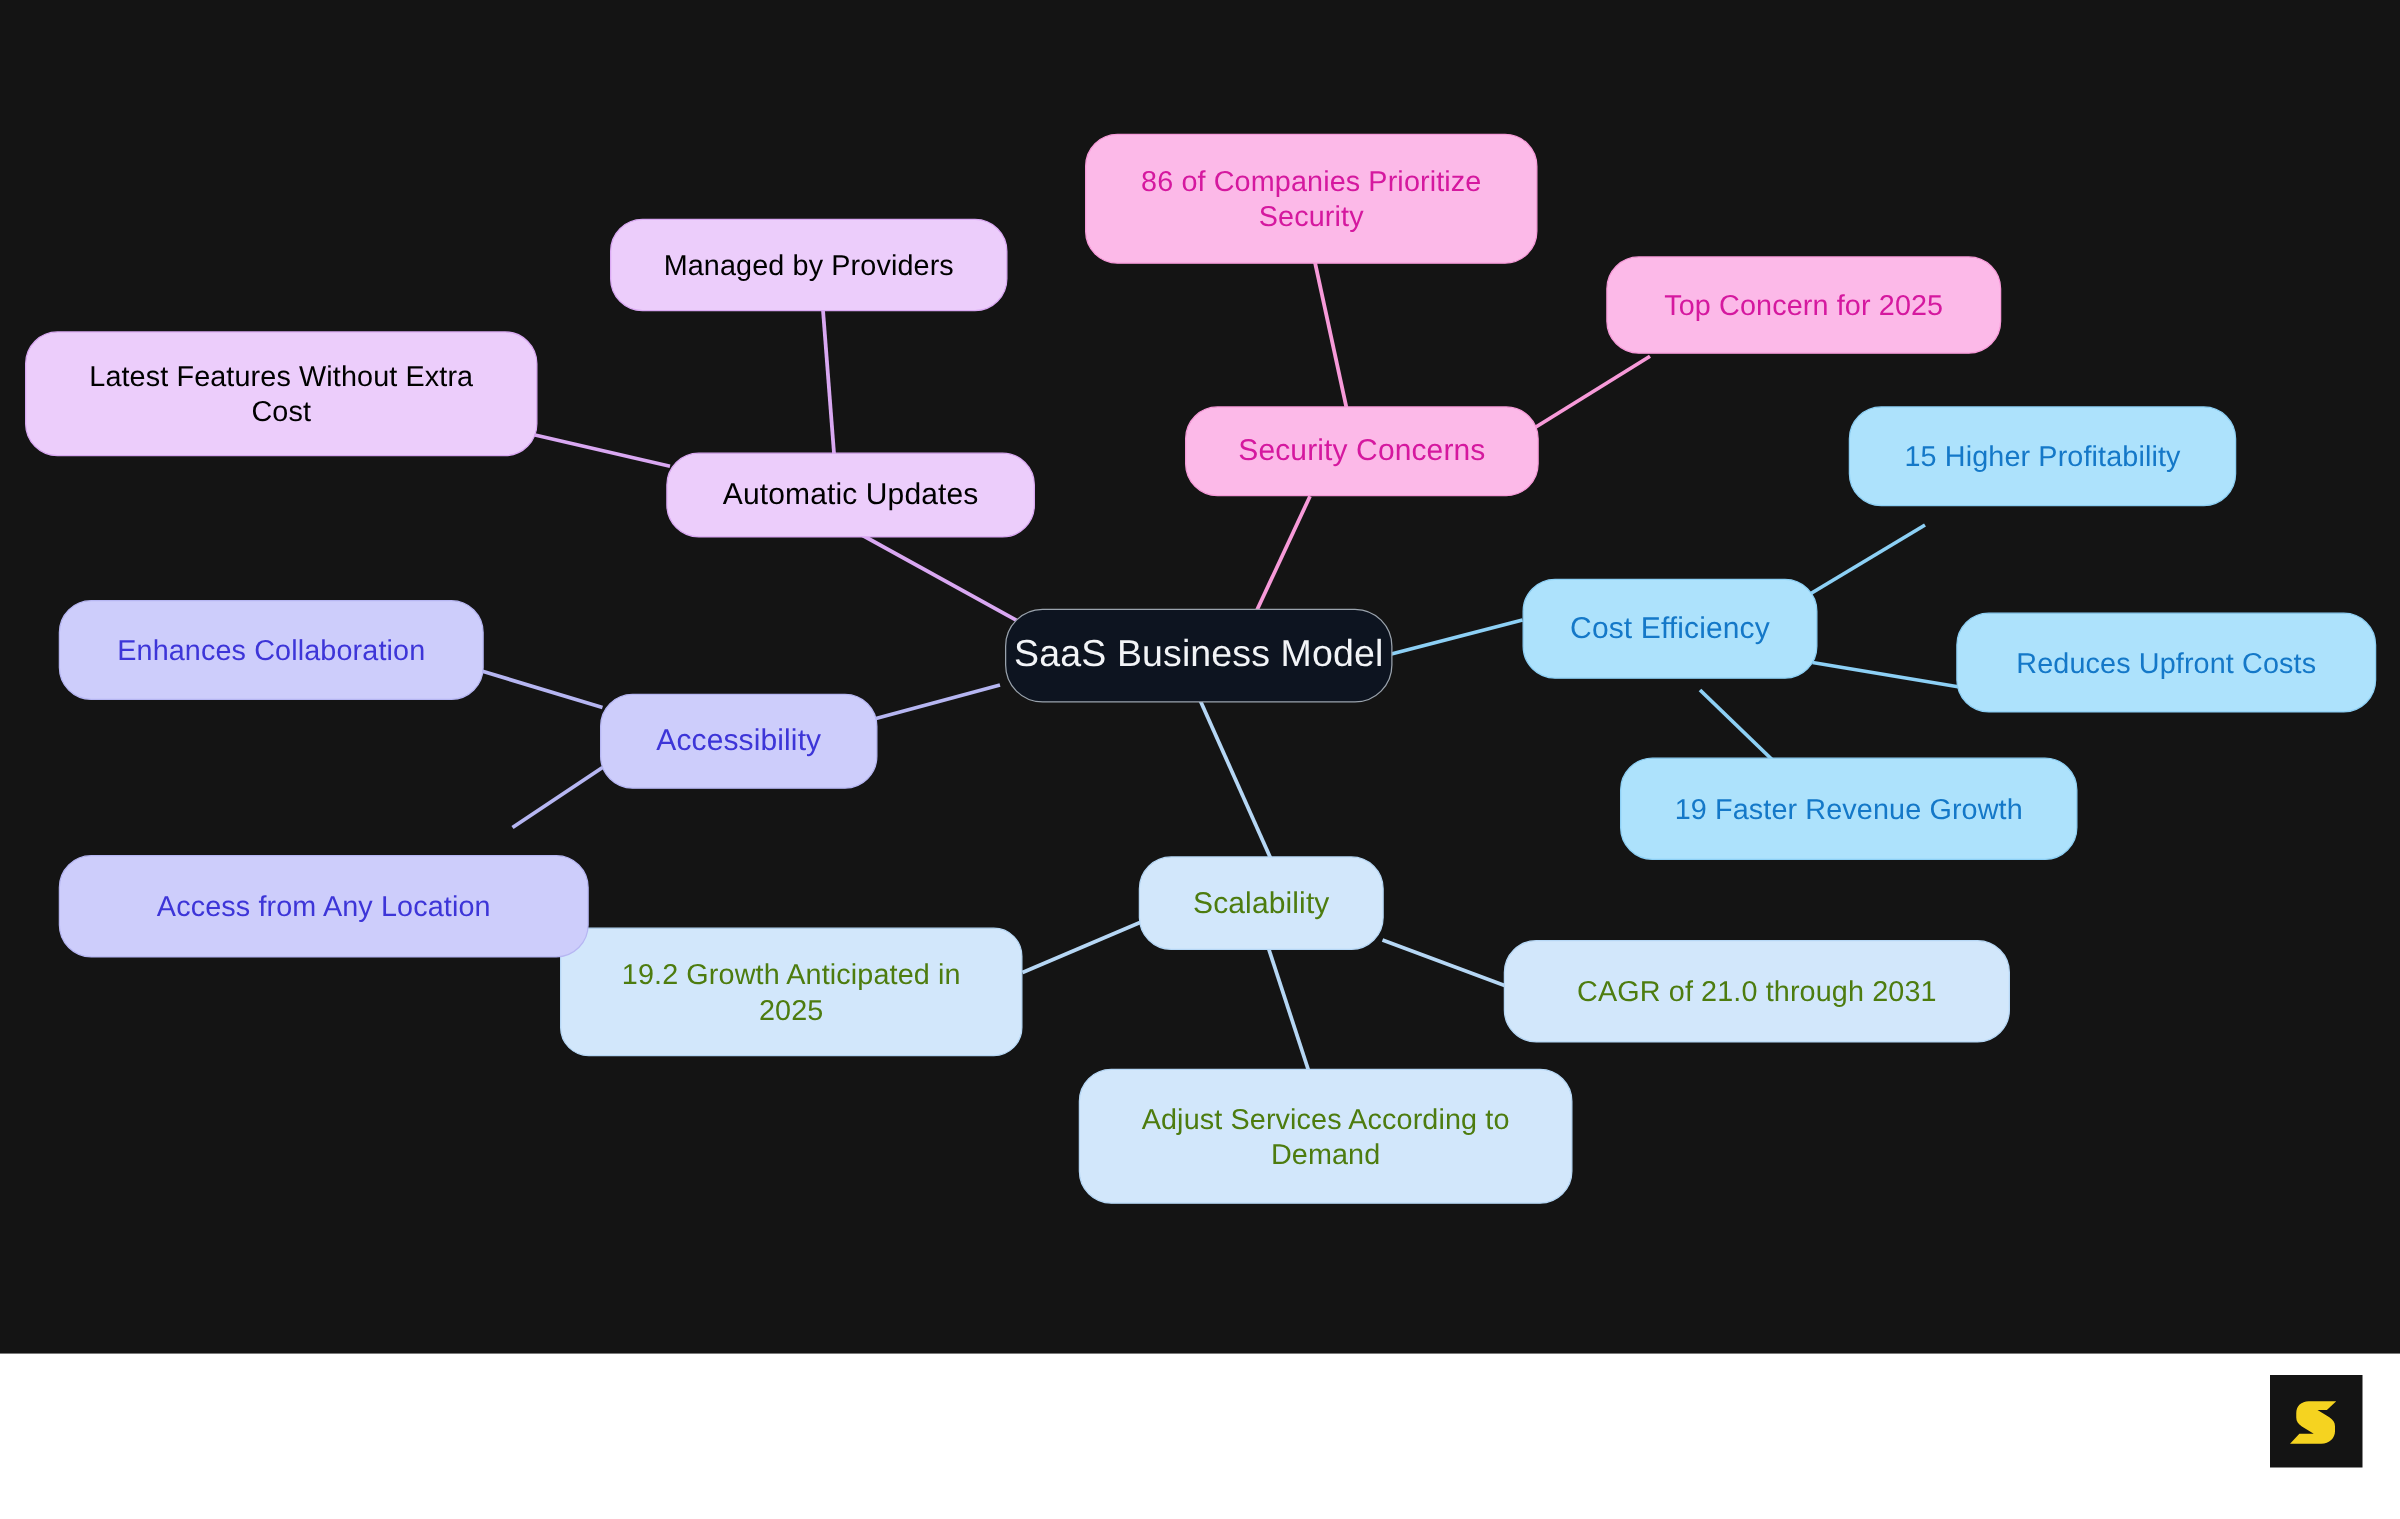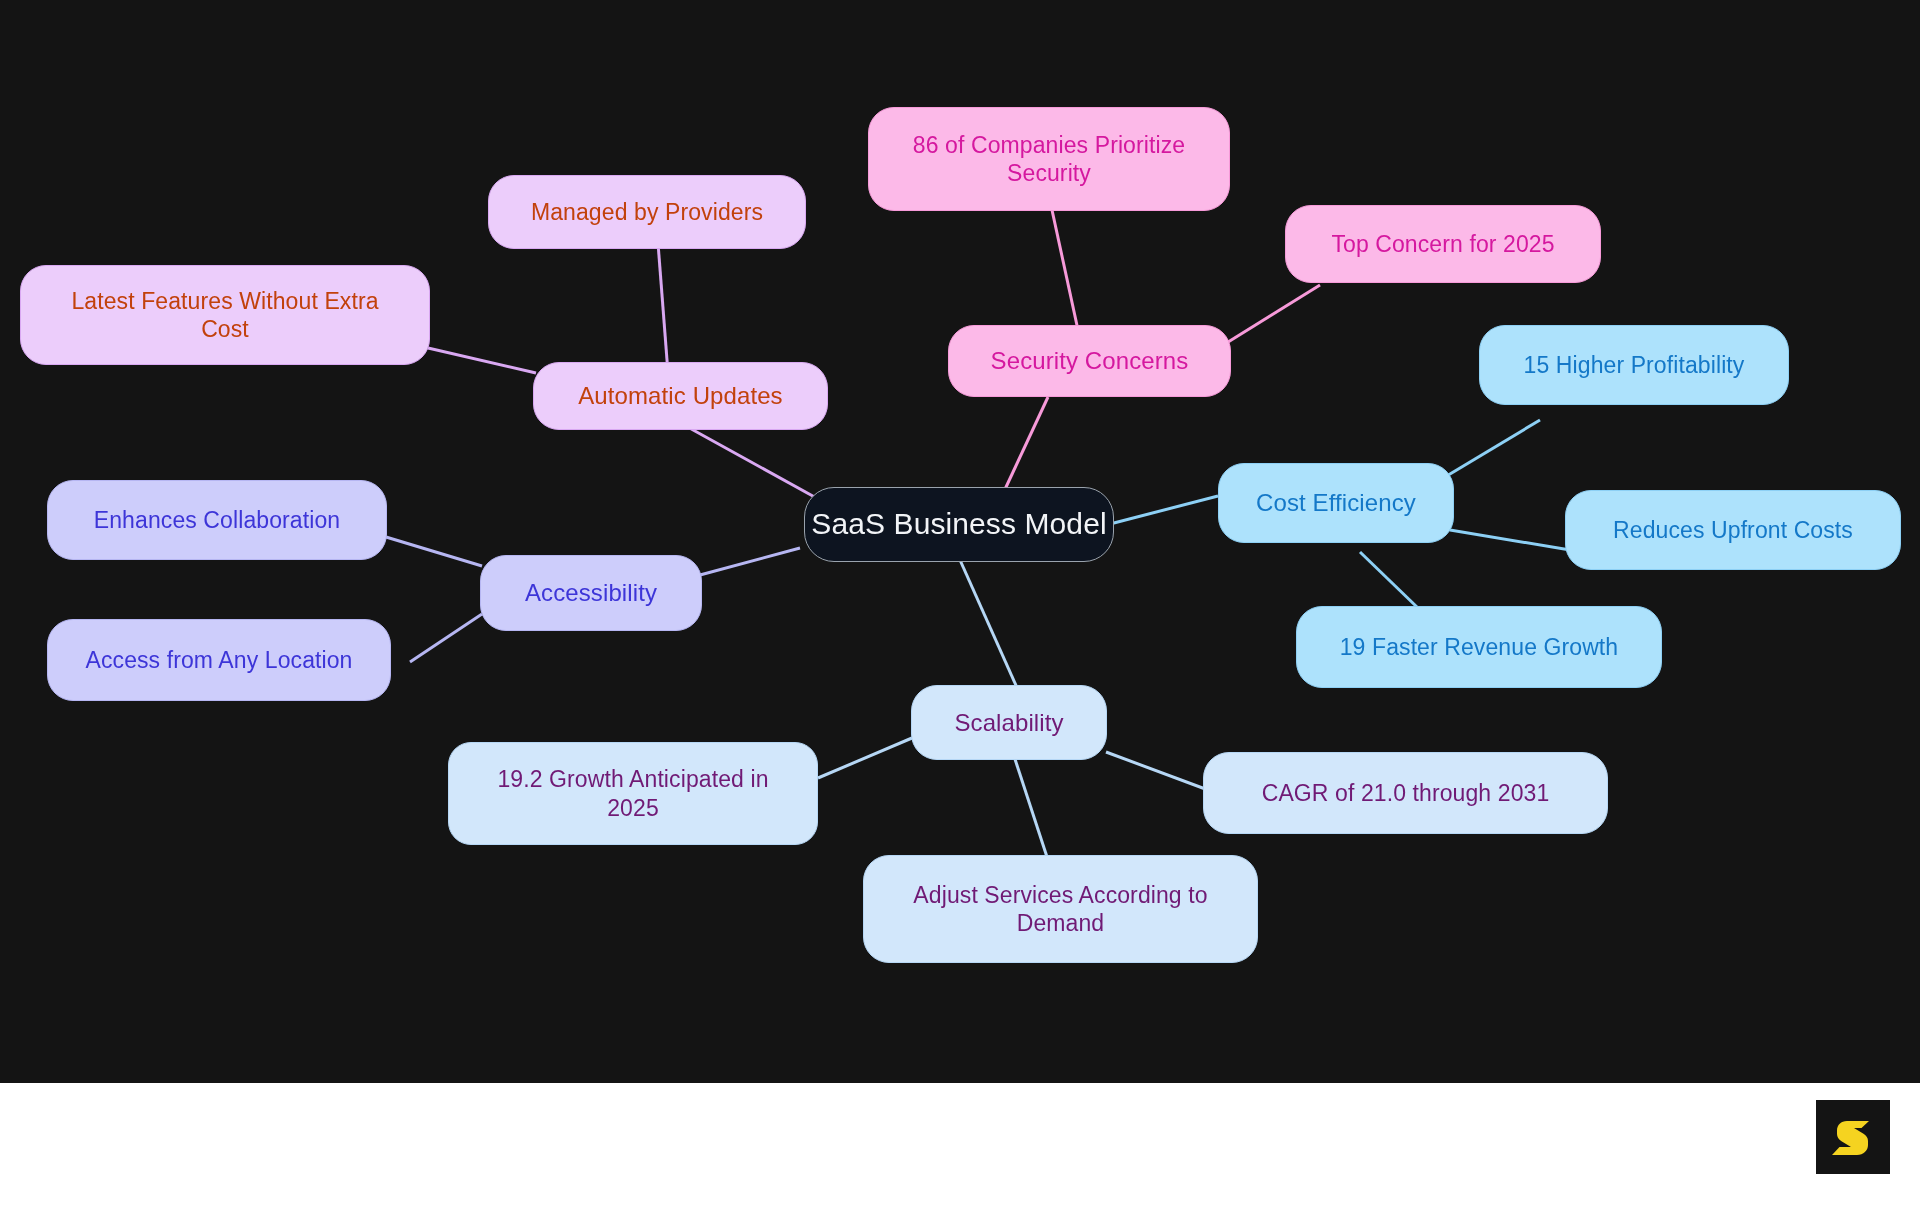--- a/index.html
+++ b/index.html
@@ -56,24 +56,24 @@
     font-size: 30px;
     border-radius: 30px;
   }
   .node.branch {
     font-size: 24px;
   }
   .node.leaf {
     font-size: 23px;
   }
   
-  .c-violet   { background:#eccdfb; border:1.5px solid #d9a8f2; color:#c2410c; }
+  .c-violet   { background:#eccdfb; border:1.5px solid #d9a8f2; color:#000000; }
   .c-pink     { background:#fcb9e8; border:1.5px solid #f79ad9; color:#d5189f; }
   .c-blue     { background:#ade2fc; border:1.5px solid #8dd0f5; color:#1478c8; }
-  .c-skyblue  { background:#d2e7fb; border:1.5px solid #b6d7f5; color:#701a75; }
+  .c-skyblue  { background:#d2e7fb; border:1.5px solid #b6d7f5; color:#4d7c0f; }
   .c-peri     { background:#cdcdfb; border:1.5px solid #b6b6f2; color:#3d35d8; }
 
   
   #footer {
     position: absolute;
     left: 0;
     top: 1083px;
     width: 1920px;
     height: 132px;
     background: #ffffff;
@@ -166,21 +166,21 @@
 
     <div class="node leaf c-skyblue" style="left:1203px; top:752px; width:405px; height:82px;">CAGR of 21.0 through 2031</div>
 
     <div class="node leaf c-skyblue" style="left:863px; top:855px; width:395px; height:108px;">Adjust Services According to
 Demand</div>
 
     <div class="node branch c-peri" style="left:480px; top:555px; width:222px; height:76px;">Accessibility</div>
 
     <div class="node leaf c-peri" style="left:47px; top:480px; width:340px; height:80px;">Enhances Collaboration</div>
 
-    <div class="node leaf c-peri" style="left:47px; top:619px; width:344px; height:82px;">Access from Any Location</div>
+    <div class="node leaf c-peri" style="left:47px; top:684px; width:424px; height:82px;">Access from Any Location</div>
 
   </div>
 
   <div id="footer"></div>
 
   <div id="logo-badge">
     <svg width="46" height="46" viewBox="0 0 46 46">
       <path d="M39 7 H17 C11 7 7 11 7 16.5 V20 C7 23 8.6 25.2 11.5 27.2 L21 33 H9.5 L2 41 H27 C33.5 41 38 36.5 38 31 V27 C38 24 36.4 21.8 33.5 19.8 L24 14 H31.5 Z" fill="#f5d320"></path>
     </svg>
   </div>

